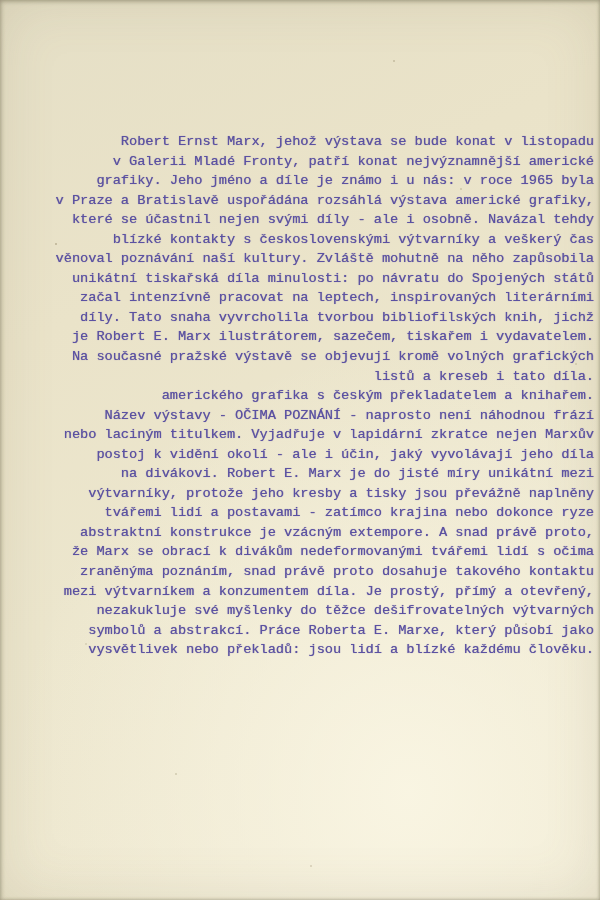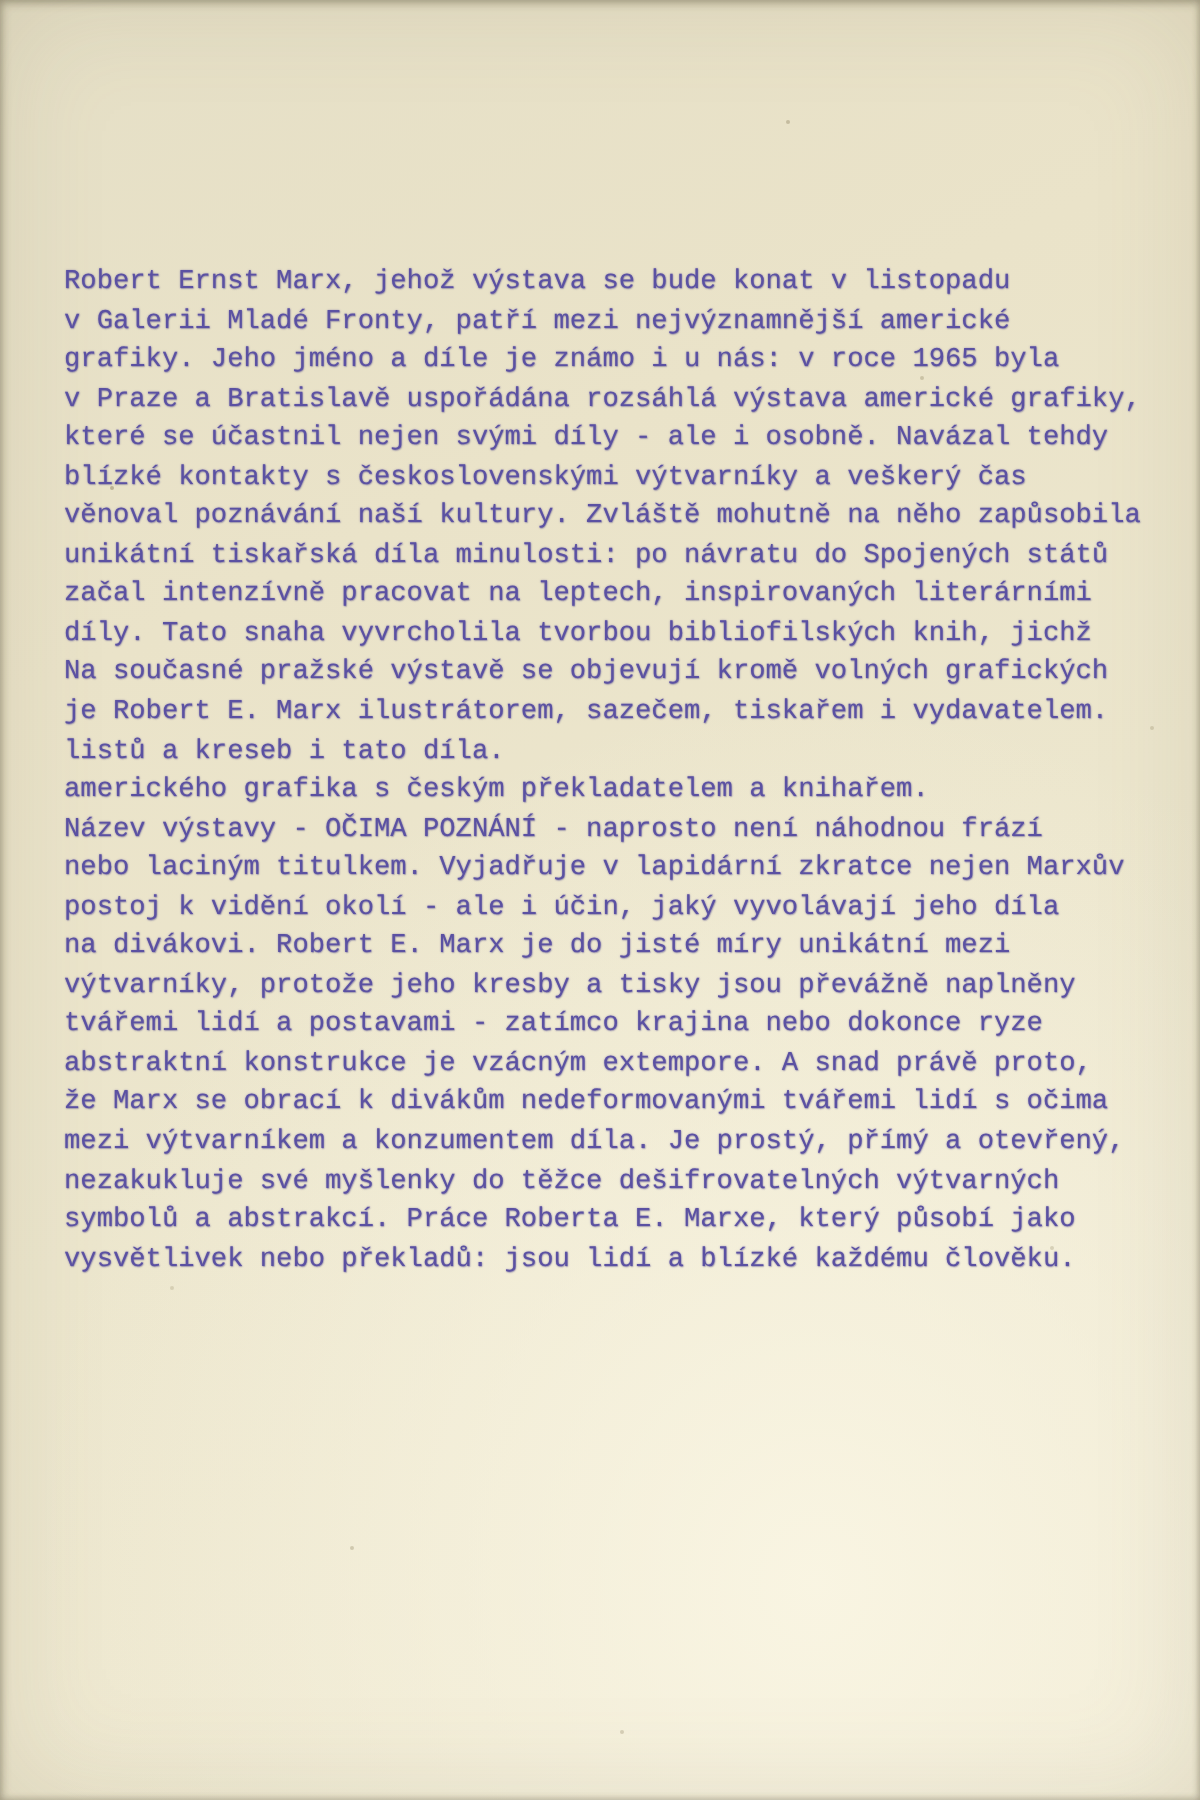--- a/index.html
+++ b/index.html
@@ -18,20 +18,21 @@
     inset: 0;
     background:
       radial-gradient(ellipse 120% 90% at 68% 88%, rgba(250,246,228,0.9) 0%, rgba(250,246,228,0) 55%),
       linear-gradient(155deg, #e5dfc6 0%, #eae3c9 30%, #ece6cd 55%, #efe9d2 100%);
     box-shadow:
       inset 0 0 55px rgba(122,112,78,0.16),
       inset 0 2px 4px rgba(80,74,52,0.28),
       inset 2px 0 4px rgba(80,74,52,0.14),
       inset -1px 0 3px rgba(80,74,52,0.10),
       inset 0 -1px 3px rgba(80,74,52,0.12);
+    text-align: right;
   }
   
   .speckles {
     position: absolute;
     inset: 0;
     pointer-events: none;
   }
   .speckles::before {
     content: "";
     position: absolute;
@@ -65,39 +66,40 @@
     min-height: 19.55px;
   }
 </style>
 </head>
 <body>
 
 <div class="paper">
   <div class="speckles"></div>
   <div class="typescript">
       <div class="text-line">Robert Ernst Marx, jehož výstava se bude konat v listopadu</div>
-      <div class="text-line">v Galerii Mladé Fronty, patří mezi nejvýznamnější americké</div>
+      <div class="text-line">v Galerii Mladé Fronty, patří konat nejvýznamnější americké</div>
       <div class="text-line">grafiky. Jeho jméno a díle je známo i u nás: v roce 1965 byla</div>
       <div class="text-line">v Praze a Bratislavě uspořádána rozsáhlá výstava americké grafiky,</div>
       <div class="text-line">které se účastnil nejen svými díly - ale i osobně. Navázal tehdy</div>
       <div class="text-line">blízké kontakty s československými výtvarníky a veškerý čas</div>
       <div class="text-line">věnoval poznávání naší kultury. Zvláště mohutně na něho zapůsobila</div>
       <div class="text-line">unikátní tiskařská díla minulosti: po návratu do Spojených států</div>
       <div class="text-line">začal intenzívně pracovat na leptech, inspirovaných literárními</div>
       <div class="text-line">díly. Tato snaha vyvrcholila tvorbou bibliofilských knih, jichž</div>
+      <div class="text-line">je Robert E. Marx ilustrátorem, sazečem, tiskařem i vydavatelem.</div>
       <div class="text-line">Na současné pražské výstavě se objevují kromě volných grafických</div>
-      <div class="text-line">je Robert E. Marx ilustrátorem, sazečem, tiskařem i vydavatelem.</div>
       <div class="text-line">listů a kreseb i tato díla.</div>
       <div class="text-line">amerického grafika s českým překladatelem a knihařem.</div>
       <div class="text-line">Název výstavy - OČIMA POZNÁNÍ - naprosto není náhodnou frází</div>
       <div class="text-line">nebo laciným titulkem. Vyjadřuje v lapidární zkratce nejen Marxův</div>
       <div class="text-line">postoj k vidění okolí - ale i účin, jaký vyvolávají jeho díla</div>
       <div class="text-line">na divákovi. Robert E. Marx je do jisté míry unikátní mezi</div>
       <div class="text-line">výtvarníky, protože jeho kresby a tisky jsou převážně naplněny</div>
       <div class="text-line">tvářemi lidí a postavami - zatímco krajina nebo dokonce ryze</div>
       <div class="text-line">abstraktní konstrukce je vzácným extempore. A snad právě proto,</div>
       <div class="text-line">že Marx se obrací k divákům nedeformovanými tvářemi lidí s očima</div>
+      <div class="text-line">zraněnýma poznáním, snad právě proto dosahuje takového kontaktu</div>
       <div class="text-line">mezi výtvarníkem a konzumentem díla. Je prostý, přímý a otevřený,</div>
       <div class="text-line">nezakukluje své myšlenky do těžce dešifrovatelných výtvarných</div>
       <div class="text-line">symbolů a abstrakcí. Práce Roberta E. Marxe, který působí jako</div>
       <div class="text-line">vysvětlivek nebo překladů: jsou lidí a blízké každému člověku.</div>
     </div>
 </div>
 
 </body></html>

